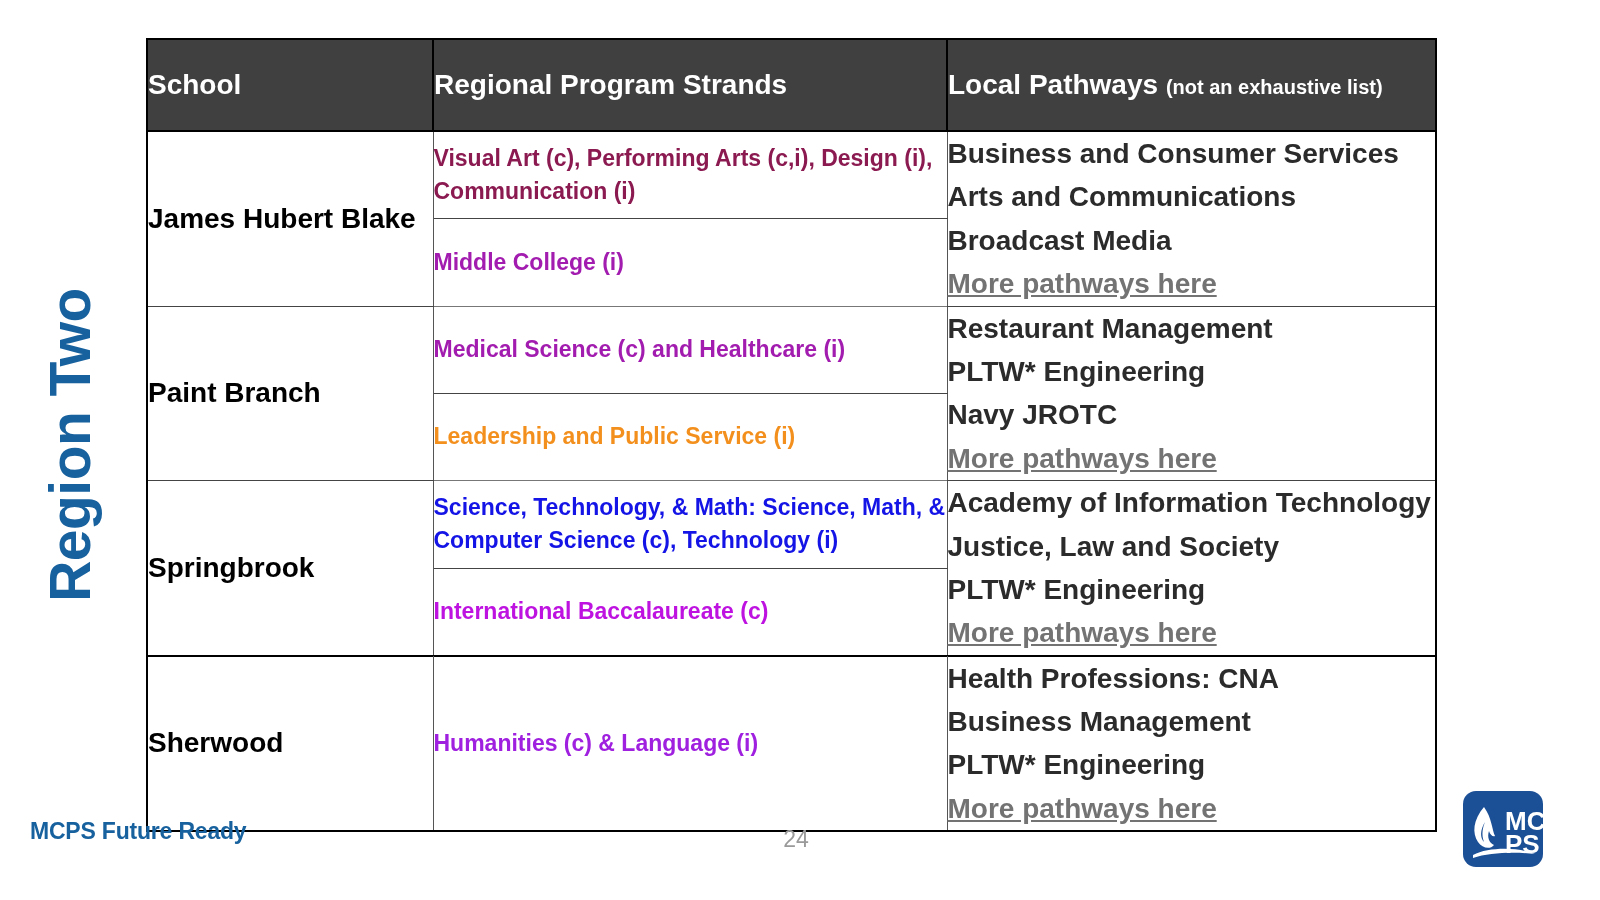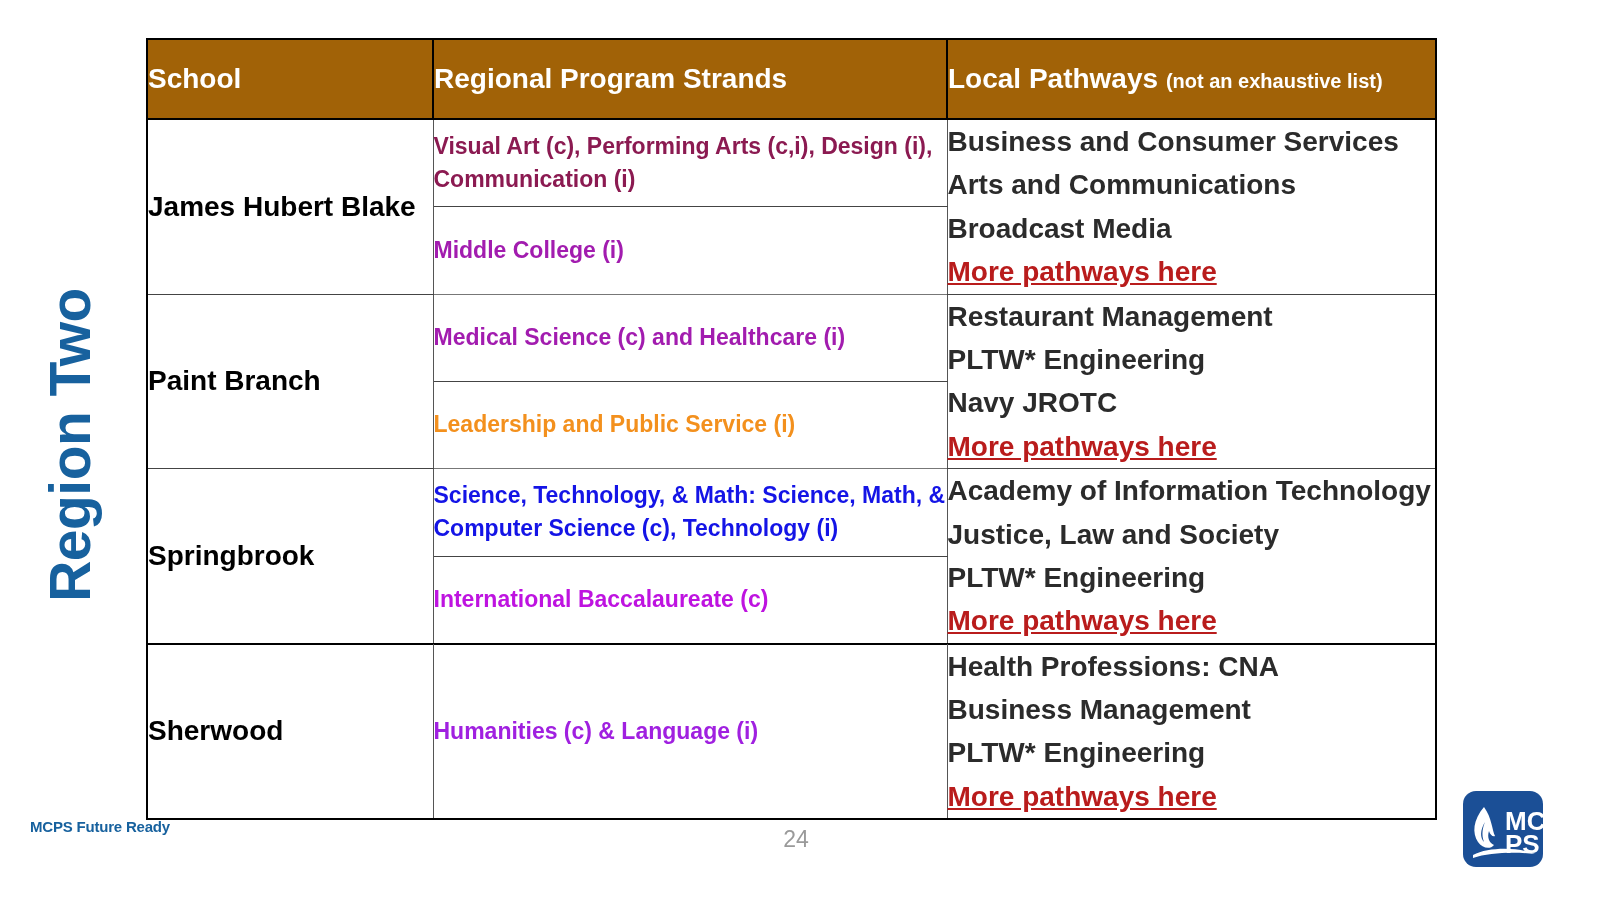--- a/index.html
+++ b/index.html
@@ -52,23 +52,23 @@
 
   #pathways-table th,
   #pathways-table td {
     padding: 0;
     vertical-align: middle;
     box-sizing: border-box;
   }
 
   
   .hdr-cell {
-    background: #a16207;
+    background: #404040;
     color: #ffffff;
-    height: 80px;
+    height: 92px;
     border-left: 2px solid #000000;
     border-right: 2px solid #000000;
     border-top: 2px solid #000000;
     border-bottom: 2px solid #000000;
     padding-left: 6px;
     text-align: left;
     font-weight: bold;
     font-size: 28px;
     line-height: 1.1;
   }
@@ -114,34 +114,34 @@
     vertical-align: middle;
     font-size: 28px;
     font-weight: bold;
     color: #2b2b2b;
     line-height: 1.55;
   }
   .local-cell.thickline-bottom { border-bottom: 2px solid #000000; }
   .local-cell .pathway-line { display: block; white-space: nowrap; }
   .local-cell .pathway-link {
     display: inline-block;
-    color: #b91c1c;
+    color: #737373;
     text-decoration: underline;
     text-underline-offset: 2px;
     font-weight: bold;
   }
 
   .row-thicktop > td { border-top: 2px solid #000000; }
 
   
   #footer-brand {
     position: absolute;
     left: 30px;
     top: 818px;
-    font-size: 15px;
+    font-size: 23px;
     font-weight: bold;
     color: #17619E;
     letter-spacing: -0.2px;
   }
   #page-number {
     position: absolute;
     left: 746px;
     top: 826px;
     width: 100px;
     text-align: center;

